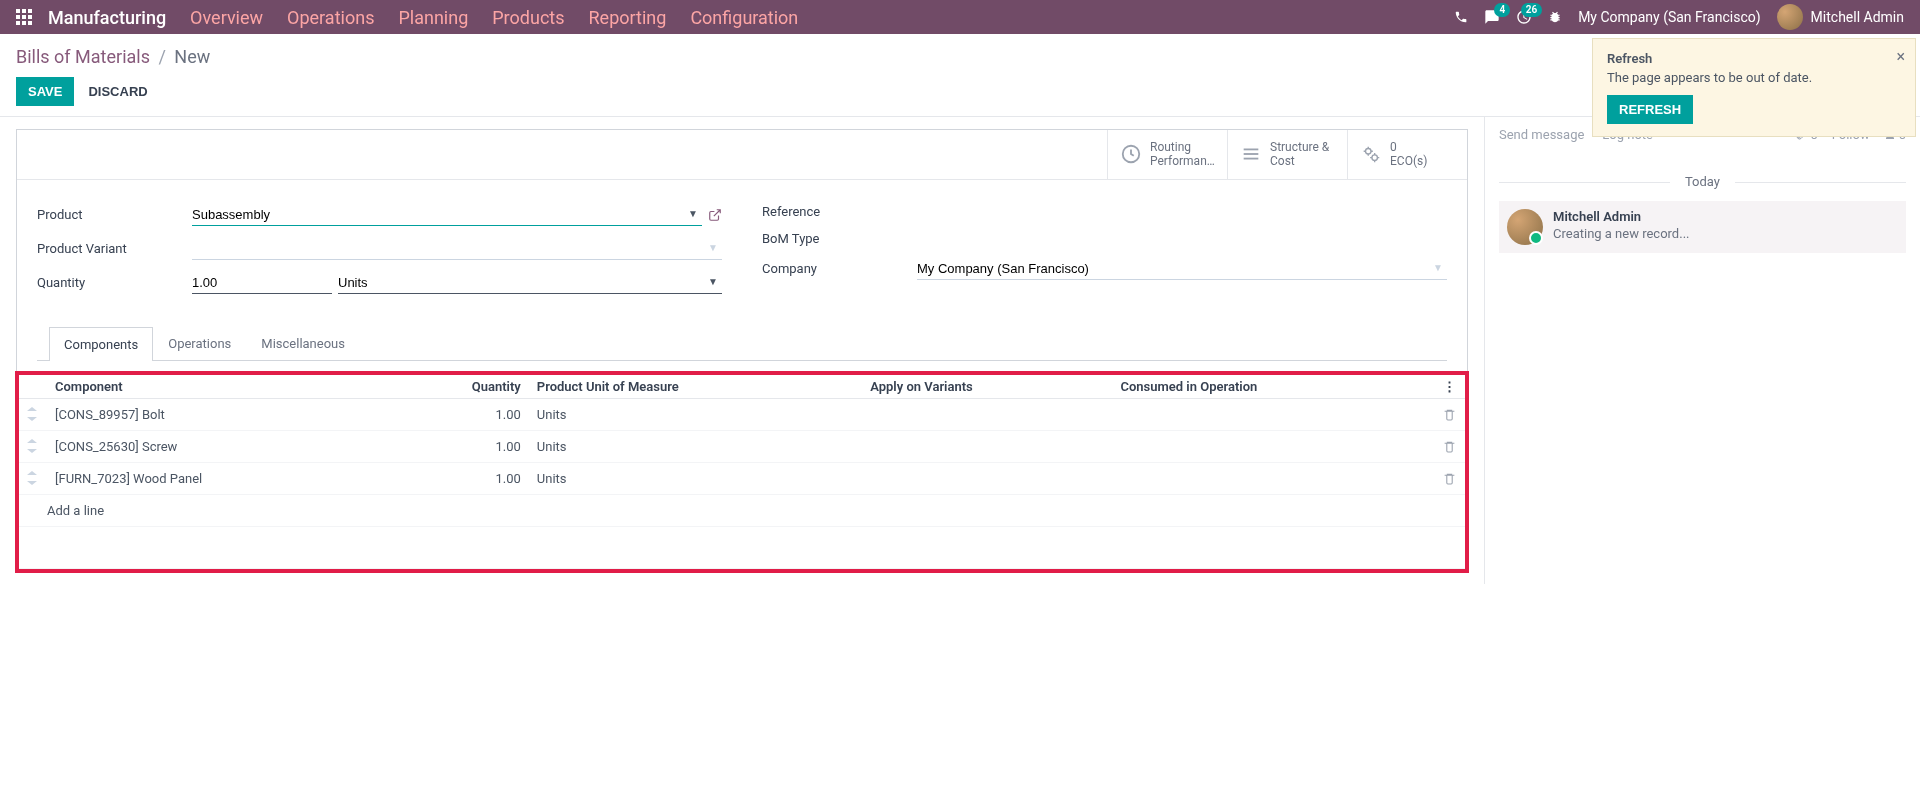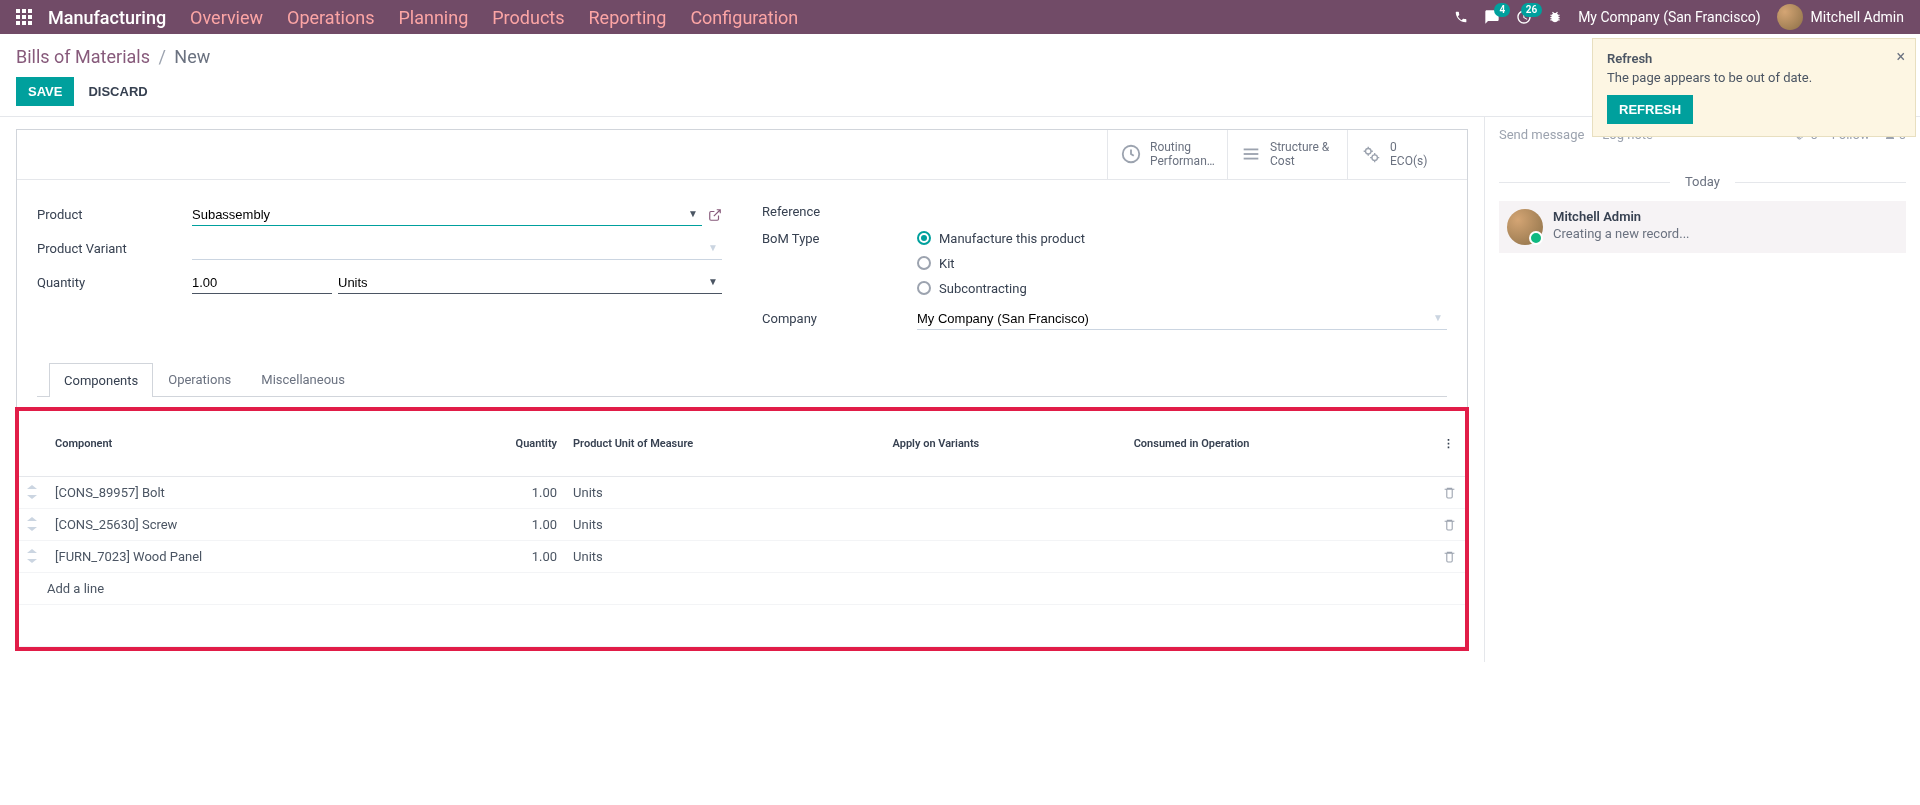--- a/index.html
+++ b/index.html
@@ -69,21 +69,21 @@
 .radio-dot { width: 6px; height: 6px; background: #00A09D; border-radius: 50%; }
 
 
 .tabs { display: flex; border-bottom: 1px solid #d1d5db; margin-top: 20px; padding-left: 12px; }
 .tab { padding: 9px 14px; cursor: pointer; color: #6b7280; font-size: 13px; border: 1px solid transparent; border-bottom: none; }
 .tab.active { color: #374151; border-color: #d1d5db; background: #fff; position: relative; top: 1px; }
 
 
 .table-wrap { border: 4px solid #e11d48; margin: -2px; }
 .tbl { width: 100%; border-collapse: collapse; }
-.tbl th { text-align: left; padding: 26px 8px; font-weight: 600; color: #374151; border-bottom: 1px solid #e5e7eb; font-size: 11px; }
+.tbl th { text-align: left; padding: 4px 8px; font-weight: 600; color: #374151; border-bottom: 1px solid #e5e7eb; font-size: 13px; }
 .tbl th.right { text-align: right; }
 .tbl td { padding: 8px 8px; border-bottom: 1px solid #f3f4f6; color: #4b5563; font-size: 13px; }
 .tbl td.right { text-align: right; }
 .drag-handle { color: #cbd5e1; cursor: grab; width: 20px; text-align: center; }
 .trash { color: #9ca3af; cursor: pointer; text-align: center; width: 30px; }
 .add-line { color: #875A7B; cursor: pointer; padding: 10px 8px 10px 36px; }
 .tbl-pad { height: 42px; }
 .kebab { cursor: pointer; color: #6b7280; text-align: center; width: 24px; }
 
 
@@ -260,36 +260,20 @@
               </div>
             </div>
           </div>
           <div class="form-col">
             <div class="field">
               <div class="field-label">Reference</div>
               <div class="field-value"></div>
             </div>
             <div class="field" style="align-items:flex-start;">
               <div class="field-label">BoM Type</div>
-              <div class="field-value radio-group">
-                <div class="radio-item">
-                  <span class="radio-circle checked">
-                      <span class="radio-dot"></span>
-                    </span>
-                  <span>Manufacture this product</span>
-                </div>
-                <div class="radio-item">
-                  <span class="radio-circle"></span>
-                  <span>Kit</span>
-                </div>
-                <div class="radio-item">
-                  <span class="radio-circle"></span>
-                  <span>Subcontracting</span>
-                </div>
-              </div>
             </div>
             <div class="field">
               <div class="field-label">Company</div>
               <div class="field-value">
                 <input class="input-line light" value="My Company (San Francisco)" style="">
                 <span class="dropdown-caret" style="color:#cbd5e1">▼</span>
               </div>
             </div>
           </div>
         </div>

